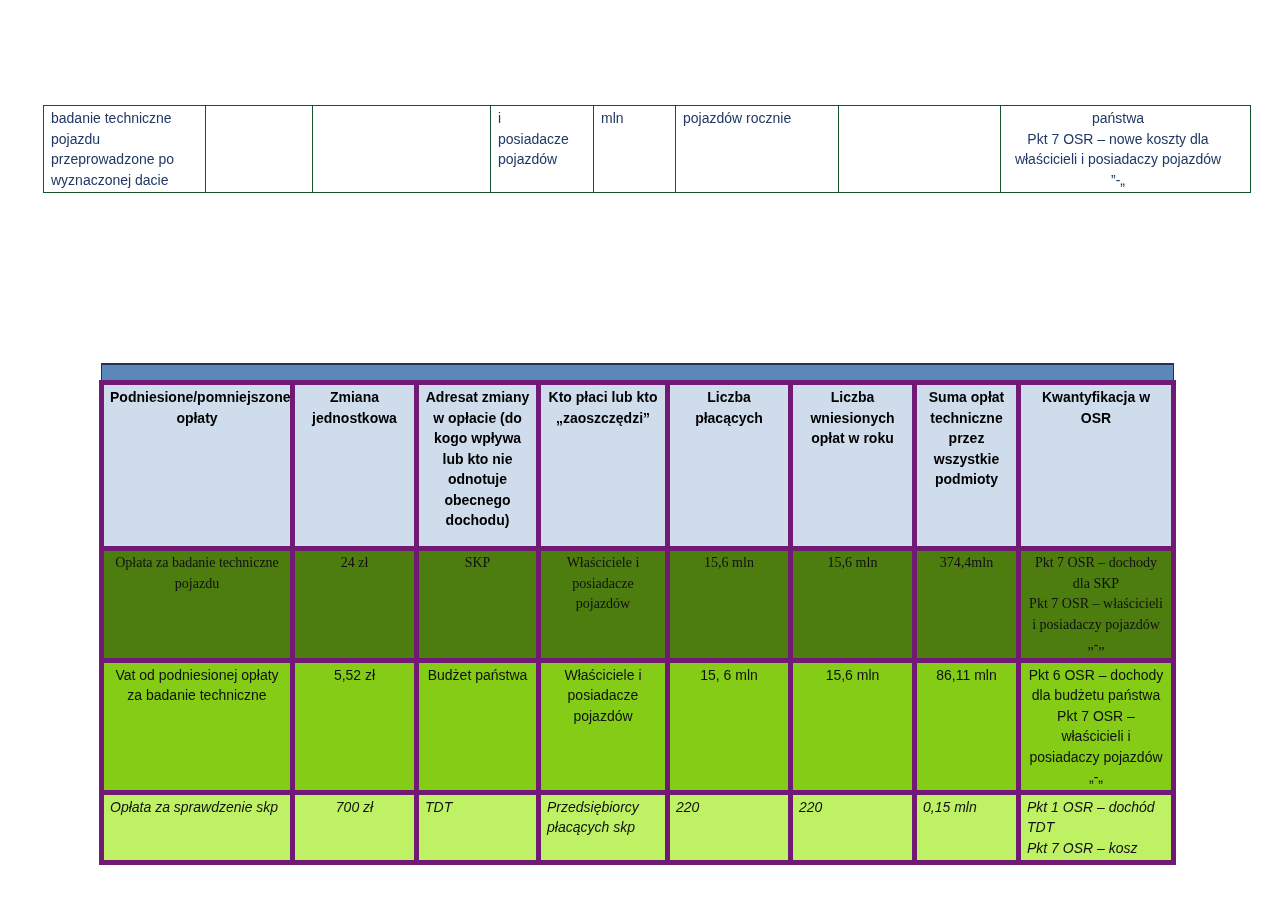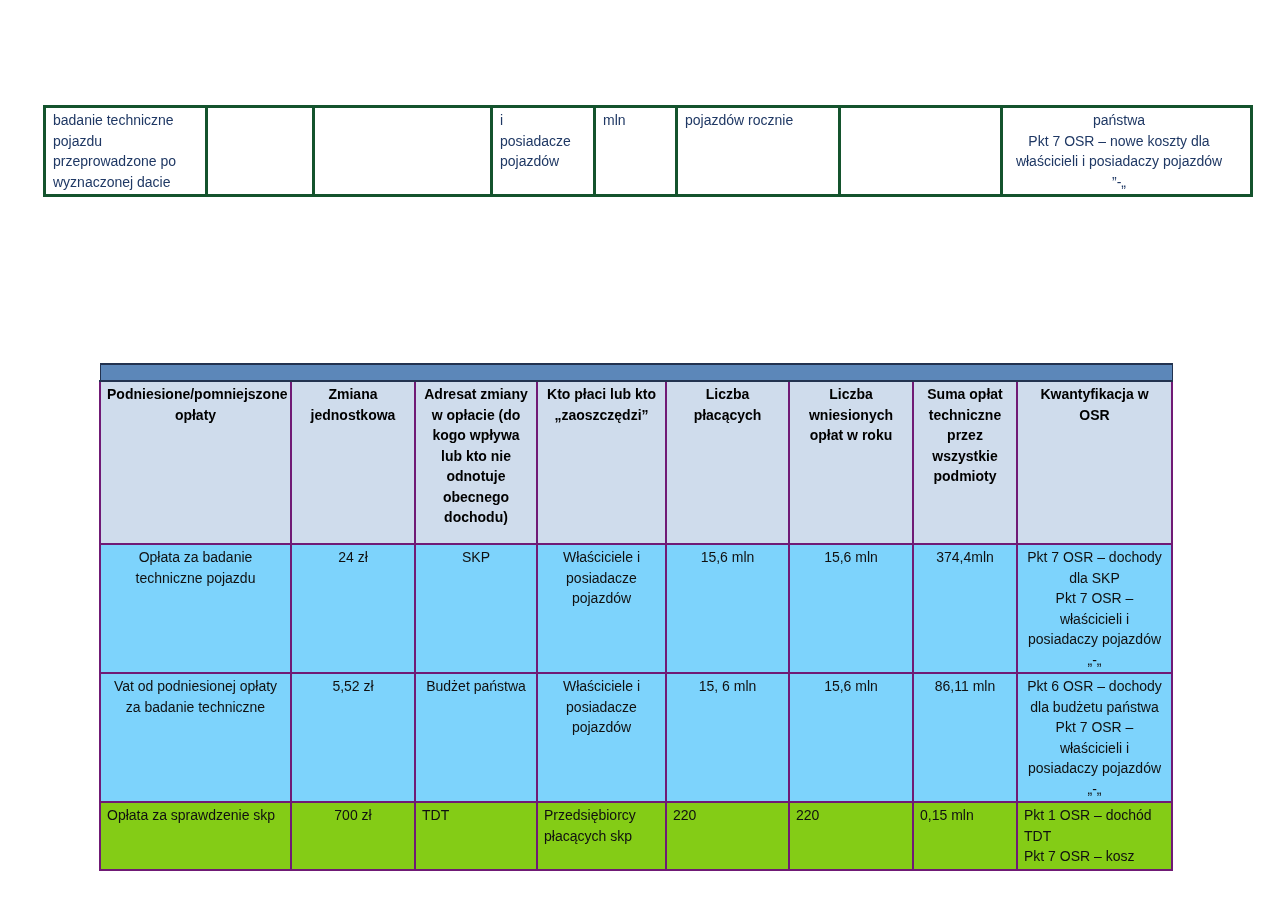--- a/index.html
+++ b/index.html
@@ -22,21 +22,21 @@
   .top-table {
     position: absolute;
     left: 43px;
     top: 105px;
     width: 1207px;
     font-size: 14px;
     line-height: 20.5px;
     color: #1F3864;
   }
   .top-table td {
-    border: 3px solid #14532d;
+    border: 1px solid #14532d;
     vertical-align: top;
     padding: 2px 22px 2px 7px;
     height: 80px;
     white-space: pre-line;
     overflow: hidden;
   }
   .top-table td.center { text-align: center; }
 
   
   .heading {
@@ -53,21 +53,21 @@
   .main-table {
     position: absolute;
     left: 99px;
     top: 363px;
     width: 1072px;
     font-size: 14px;
     line-height: 20.5px;
     color: #101010;
   }
   .main-table td, .main-table th {
-    border: 2px solid #701a75;
+    border: 5px solid #701a75;
     vertical-align: top;
     padding: 2px 6px;
     text-align: center;
     white-space: pre-line;
     overflow: hidden;
   }
   .main-table .band td {
     height: 15px;
     background: #5C87B9;
     border-top: 2px solid #22324F;
@@ -75,23 +75,23 @@
     border-left: 1px solid #22324F;
     border-right: 1px solid #22324F;
     padding: 0;
   }
   .main-table .head th {
     background: #CFDCEC;
     font-weight: bold;
     height: 157px;
     color: #000000;
   }
-  .main-table .r1 td { height: 86px; background: #7dd3fc; }
-  .main-table .r2 td { height: 87px; background: #7dd3fc; }
-  .main-table .r3 td { height: 59px; background: #84cc16; }
+  .main-table .r1 td { height: 86px; background: #4d7c0f; font-family: Liberation Serif, serif; }
+  .main-table .r2 td { height: 87px; background: #84cc16; }
+  .main-table .r3 td { height: 59px; background: #bef264; font-style: italic; }
   .main-table td.al { text-align: left; }
 </style>
 </head>
 <body>
 
 <div class="page">
 
   <table class="top-table">
     <colgroup>
       <col style="width:162px">

